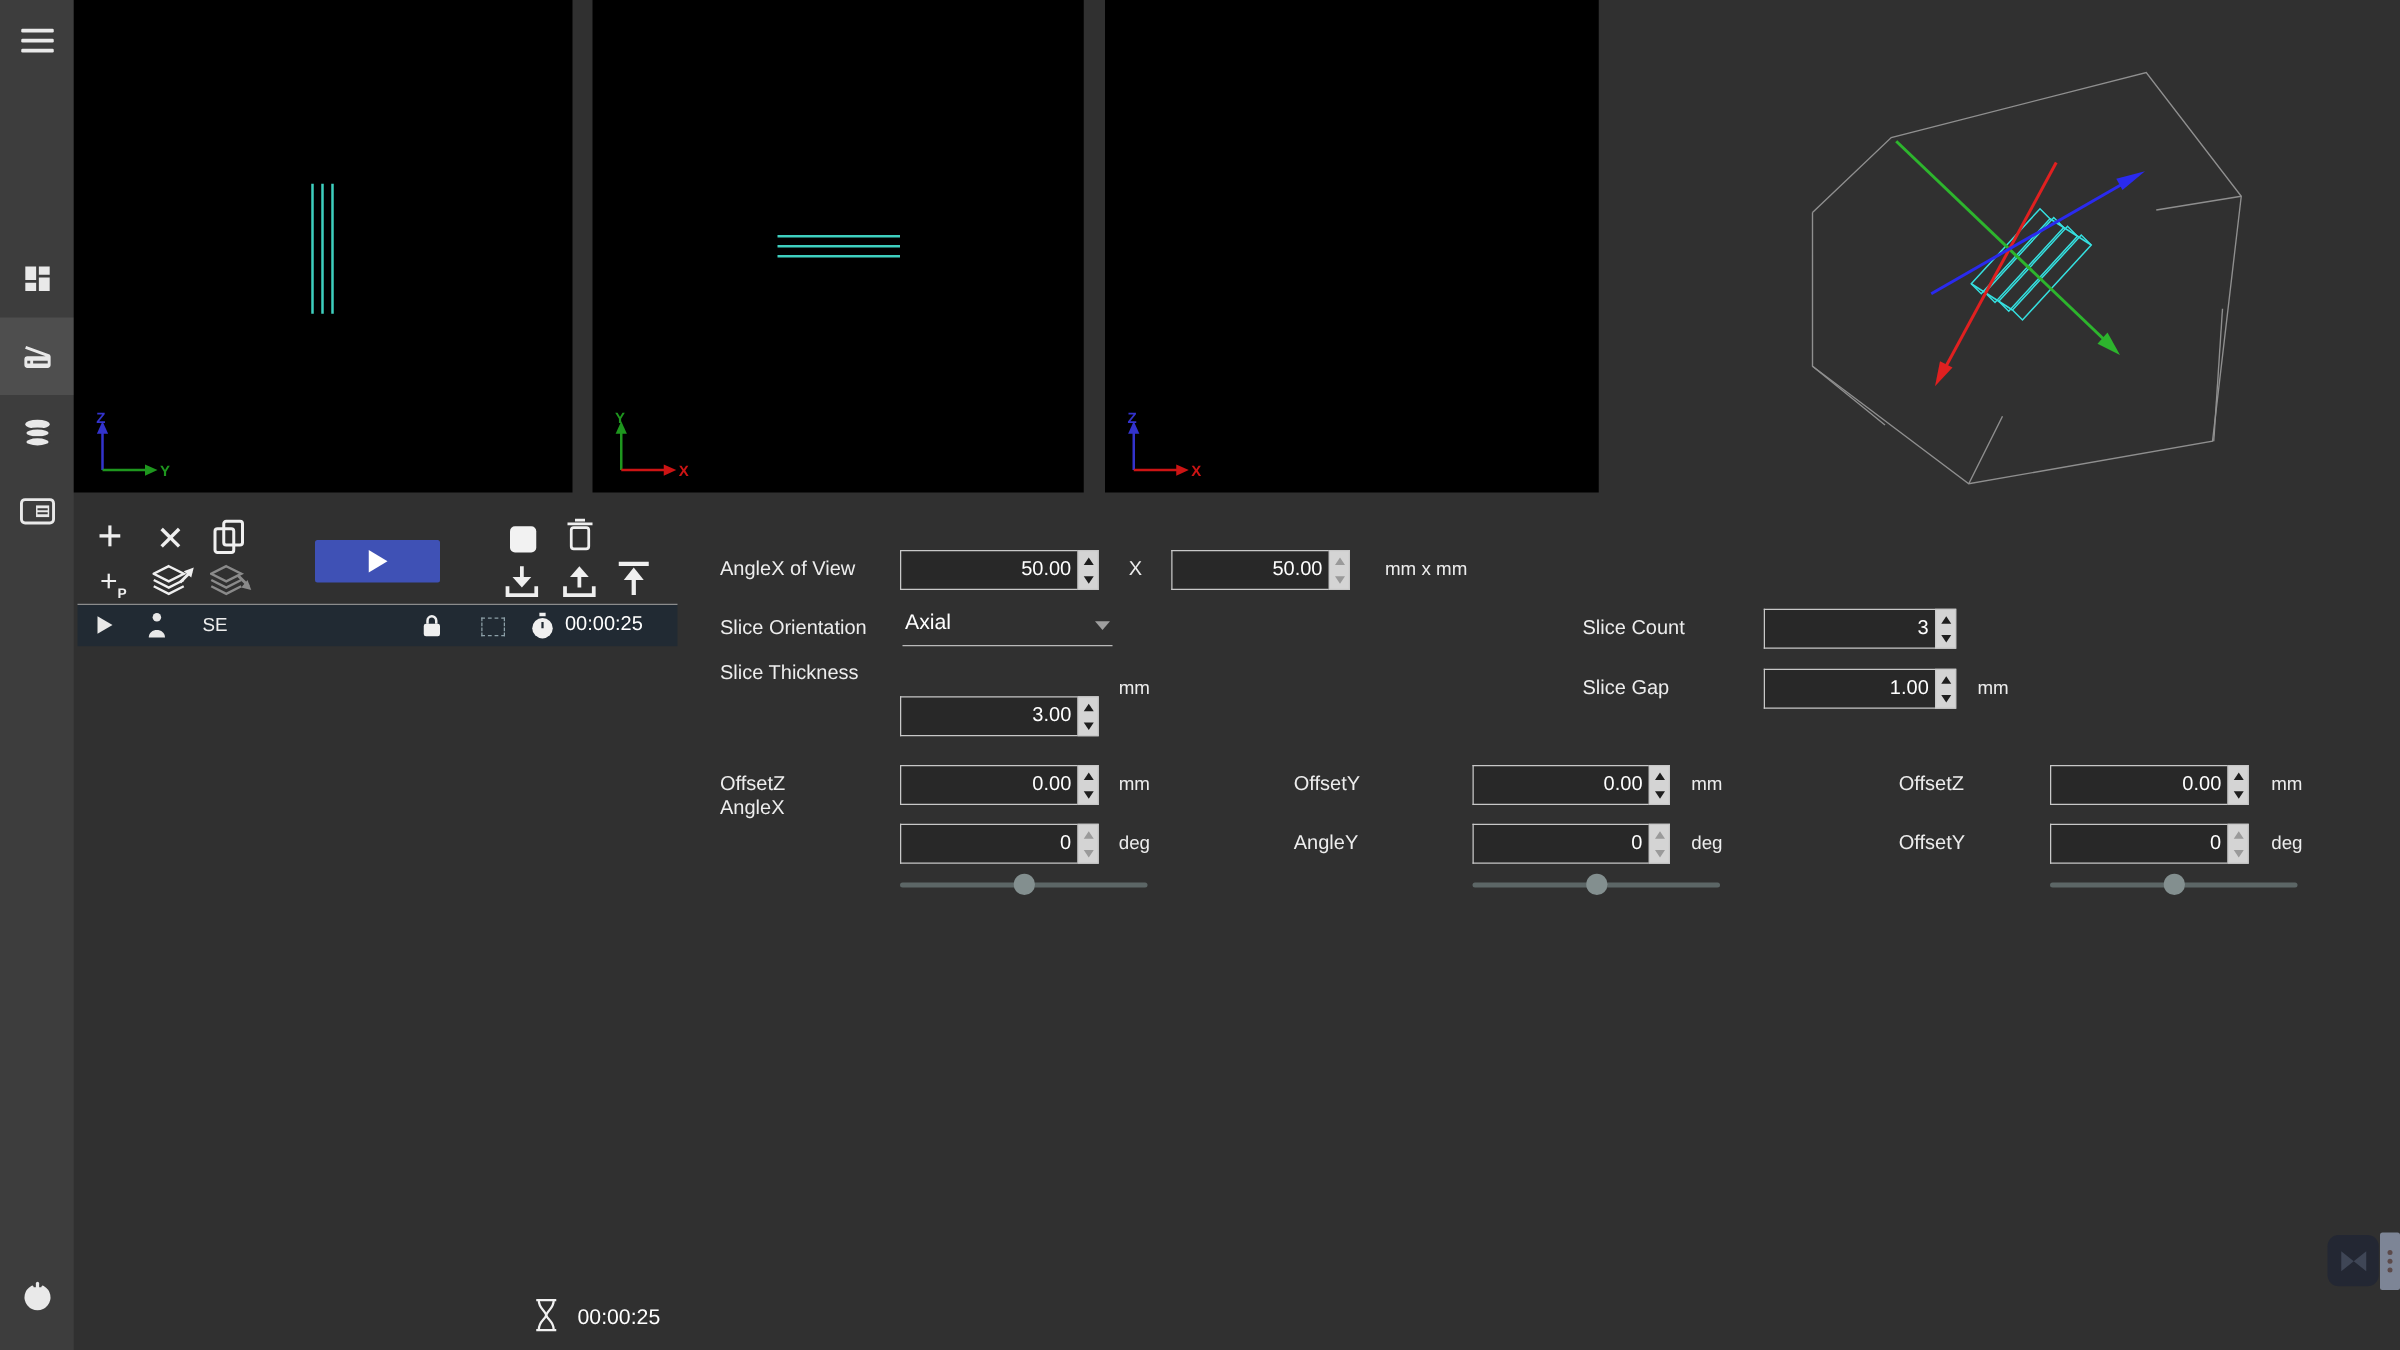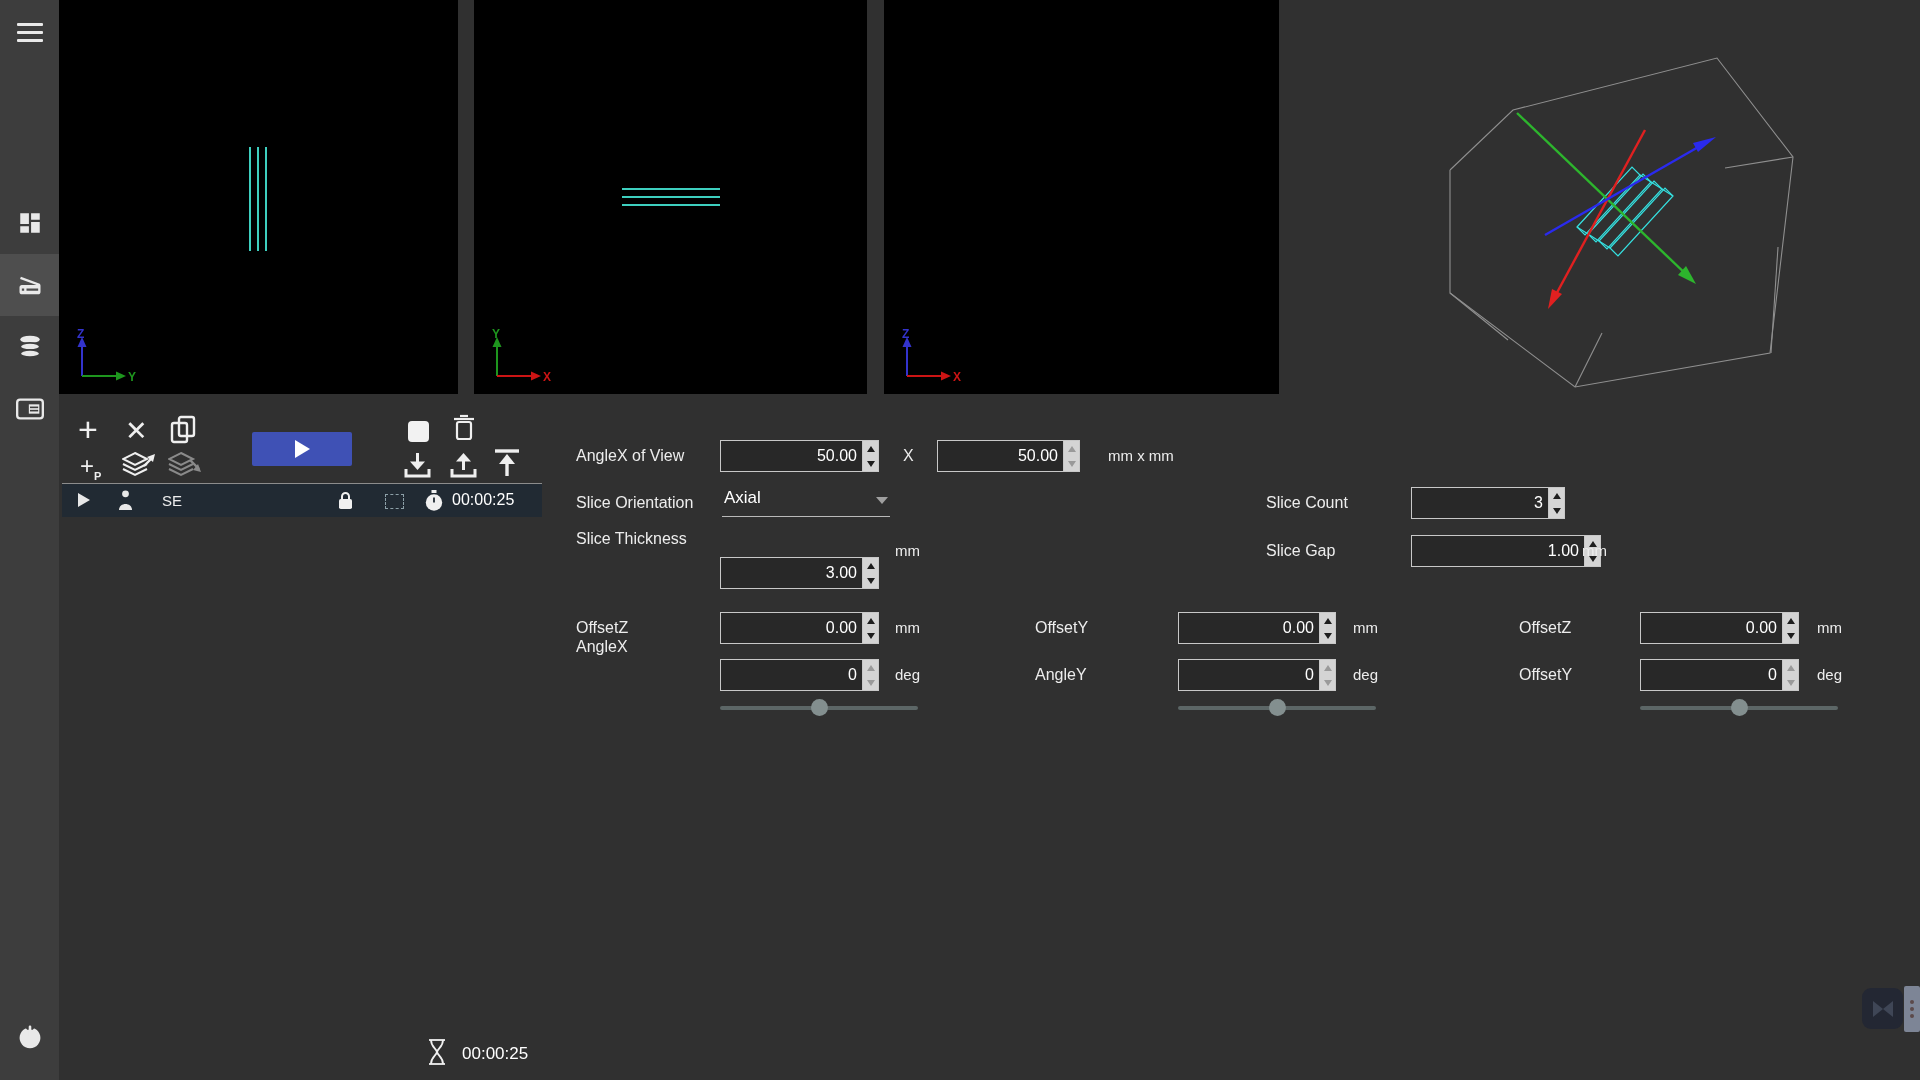--- a/index.html
+++ b/index.html
@@ -329,21 +329,21 @@
           <i class="tri-up"></i>
         </div>
       <div class="sbtn">
           <i class="tri-down"></i>
         </div>
     </div>
   </div>
   <span class="funit" style="left:895px;top:542px">mm</span>
   <span class="flabel" style="left:1266px;top:542px">Slice Gap</span>
   <div class="fgroup" style="left:1411px;top:535px">
-    <input style="width: 131px; padding-left: 36px;" value="1.00">
+    <input style="width: 131px;" value="1.00">
     <div class="spin">
       <div class="sbtn">
           <i class="tri-up"></i>
         </div>
       <div class="sbtn">
           <i class="tri-down"></i>
         </div>
     </div>
   </div>
   <span class="funit" style="left:1582px;top:542px">mm</span>

